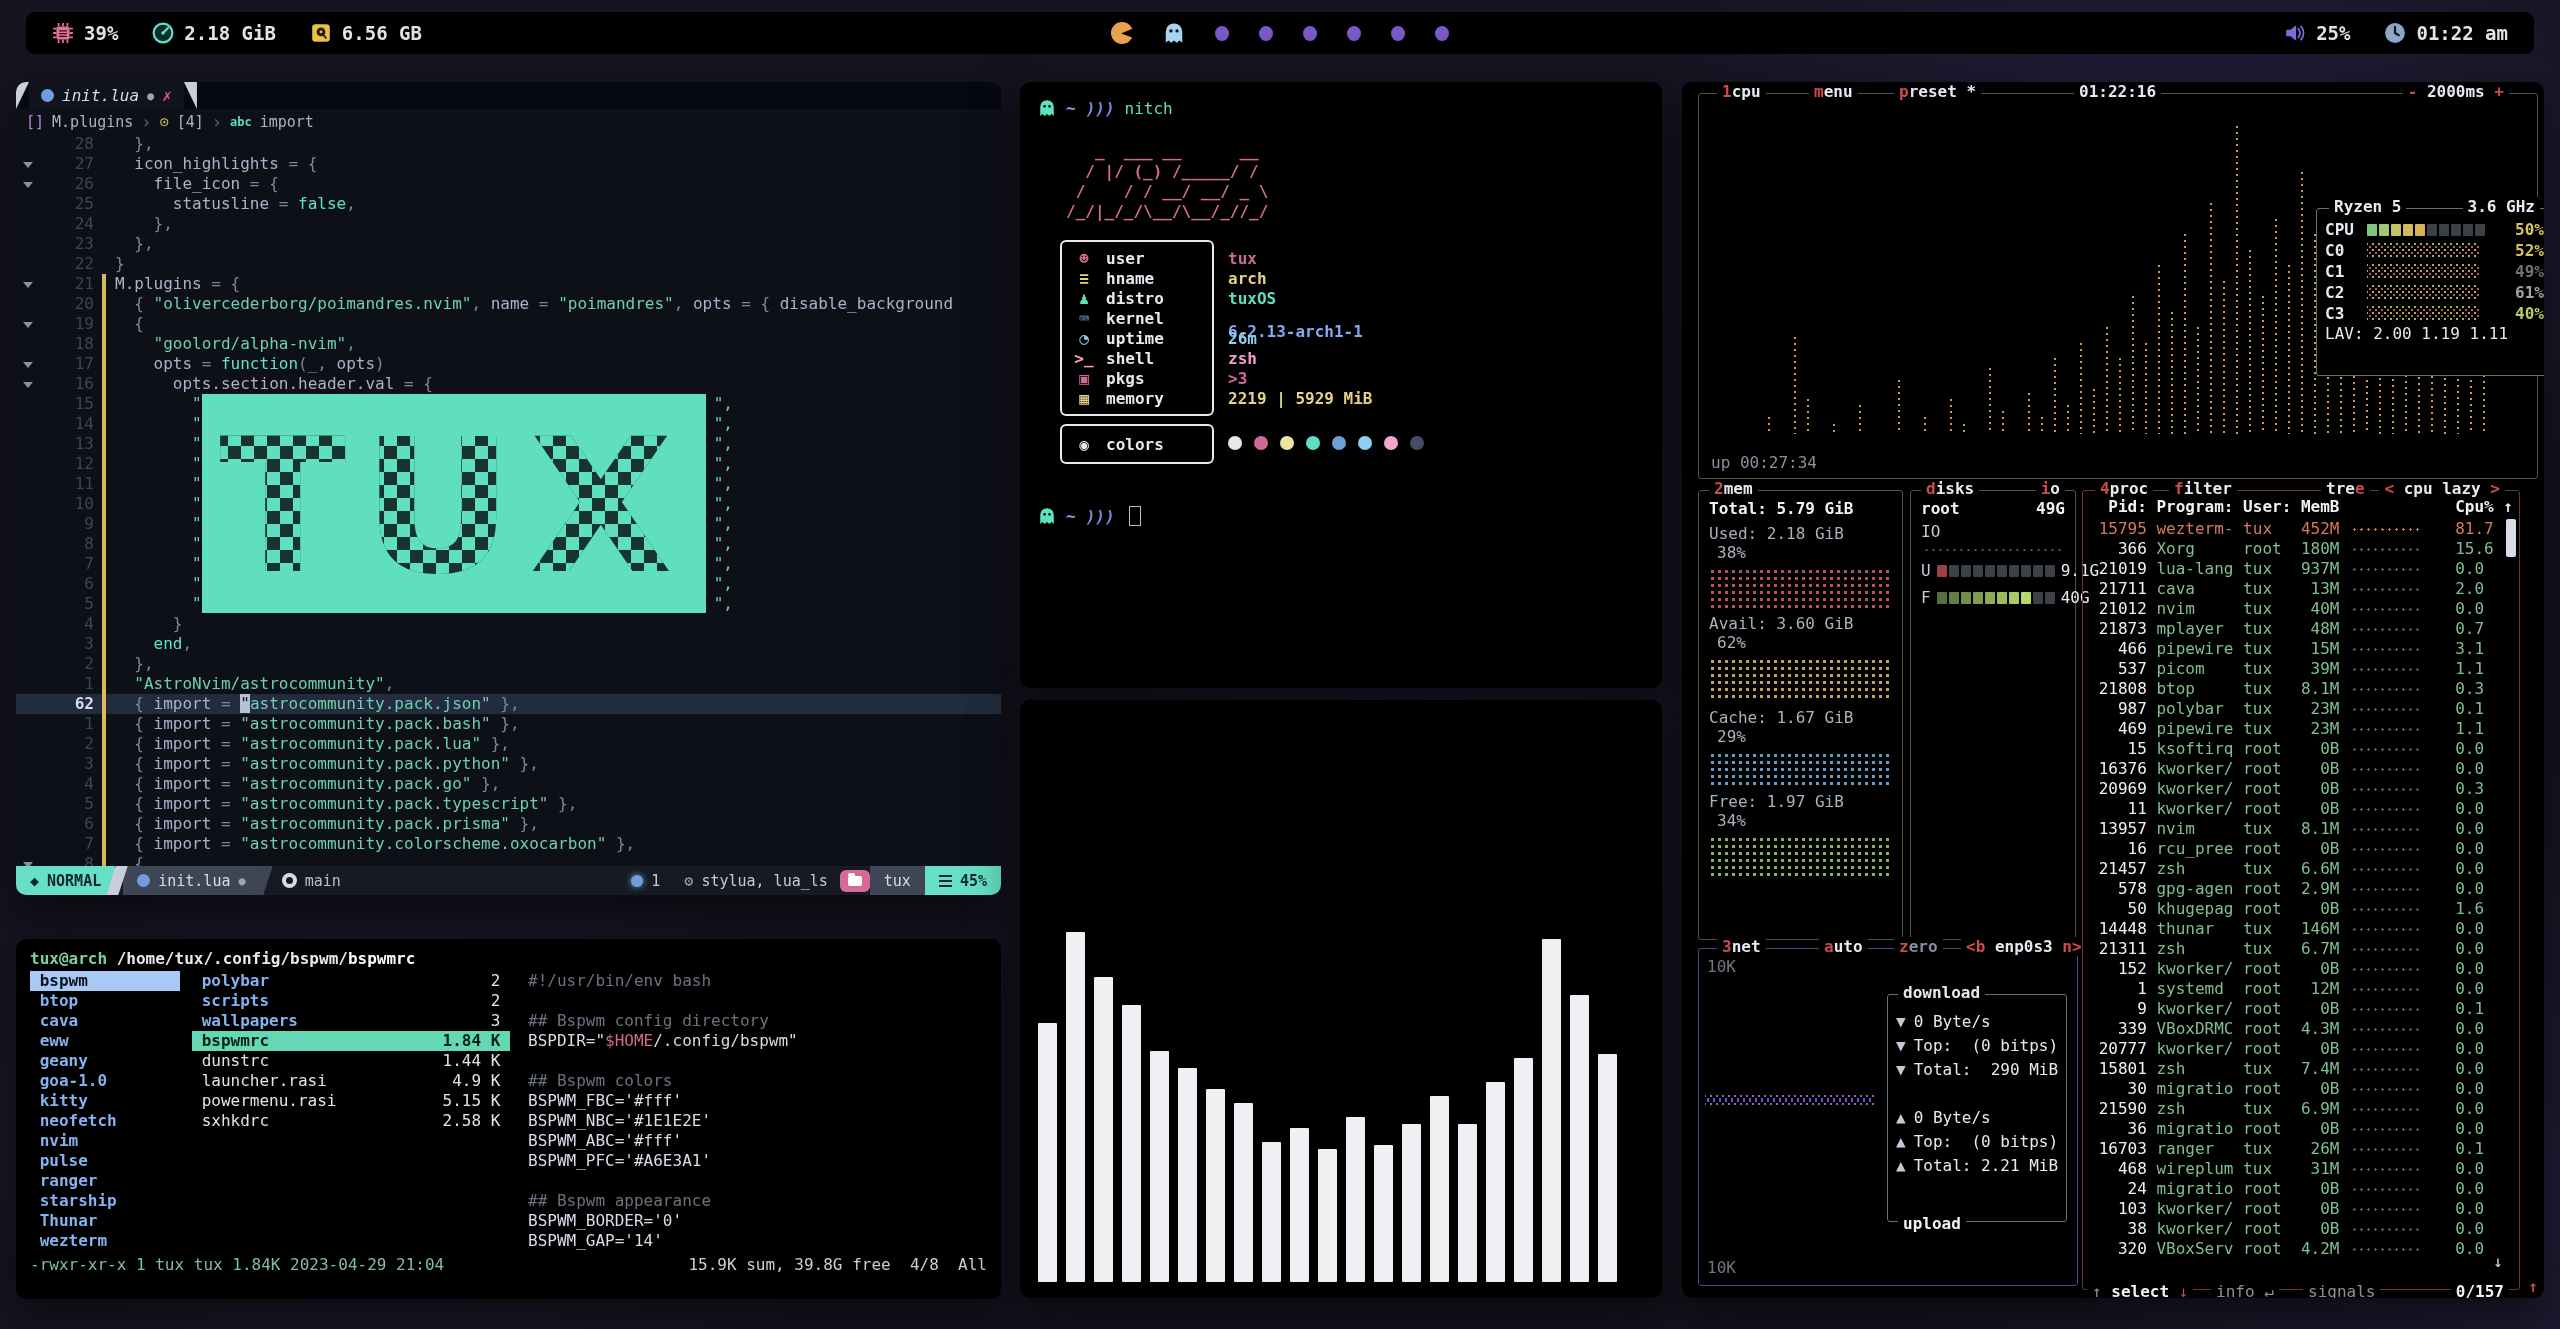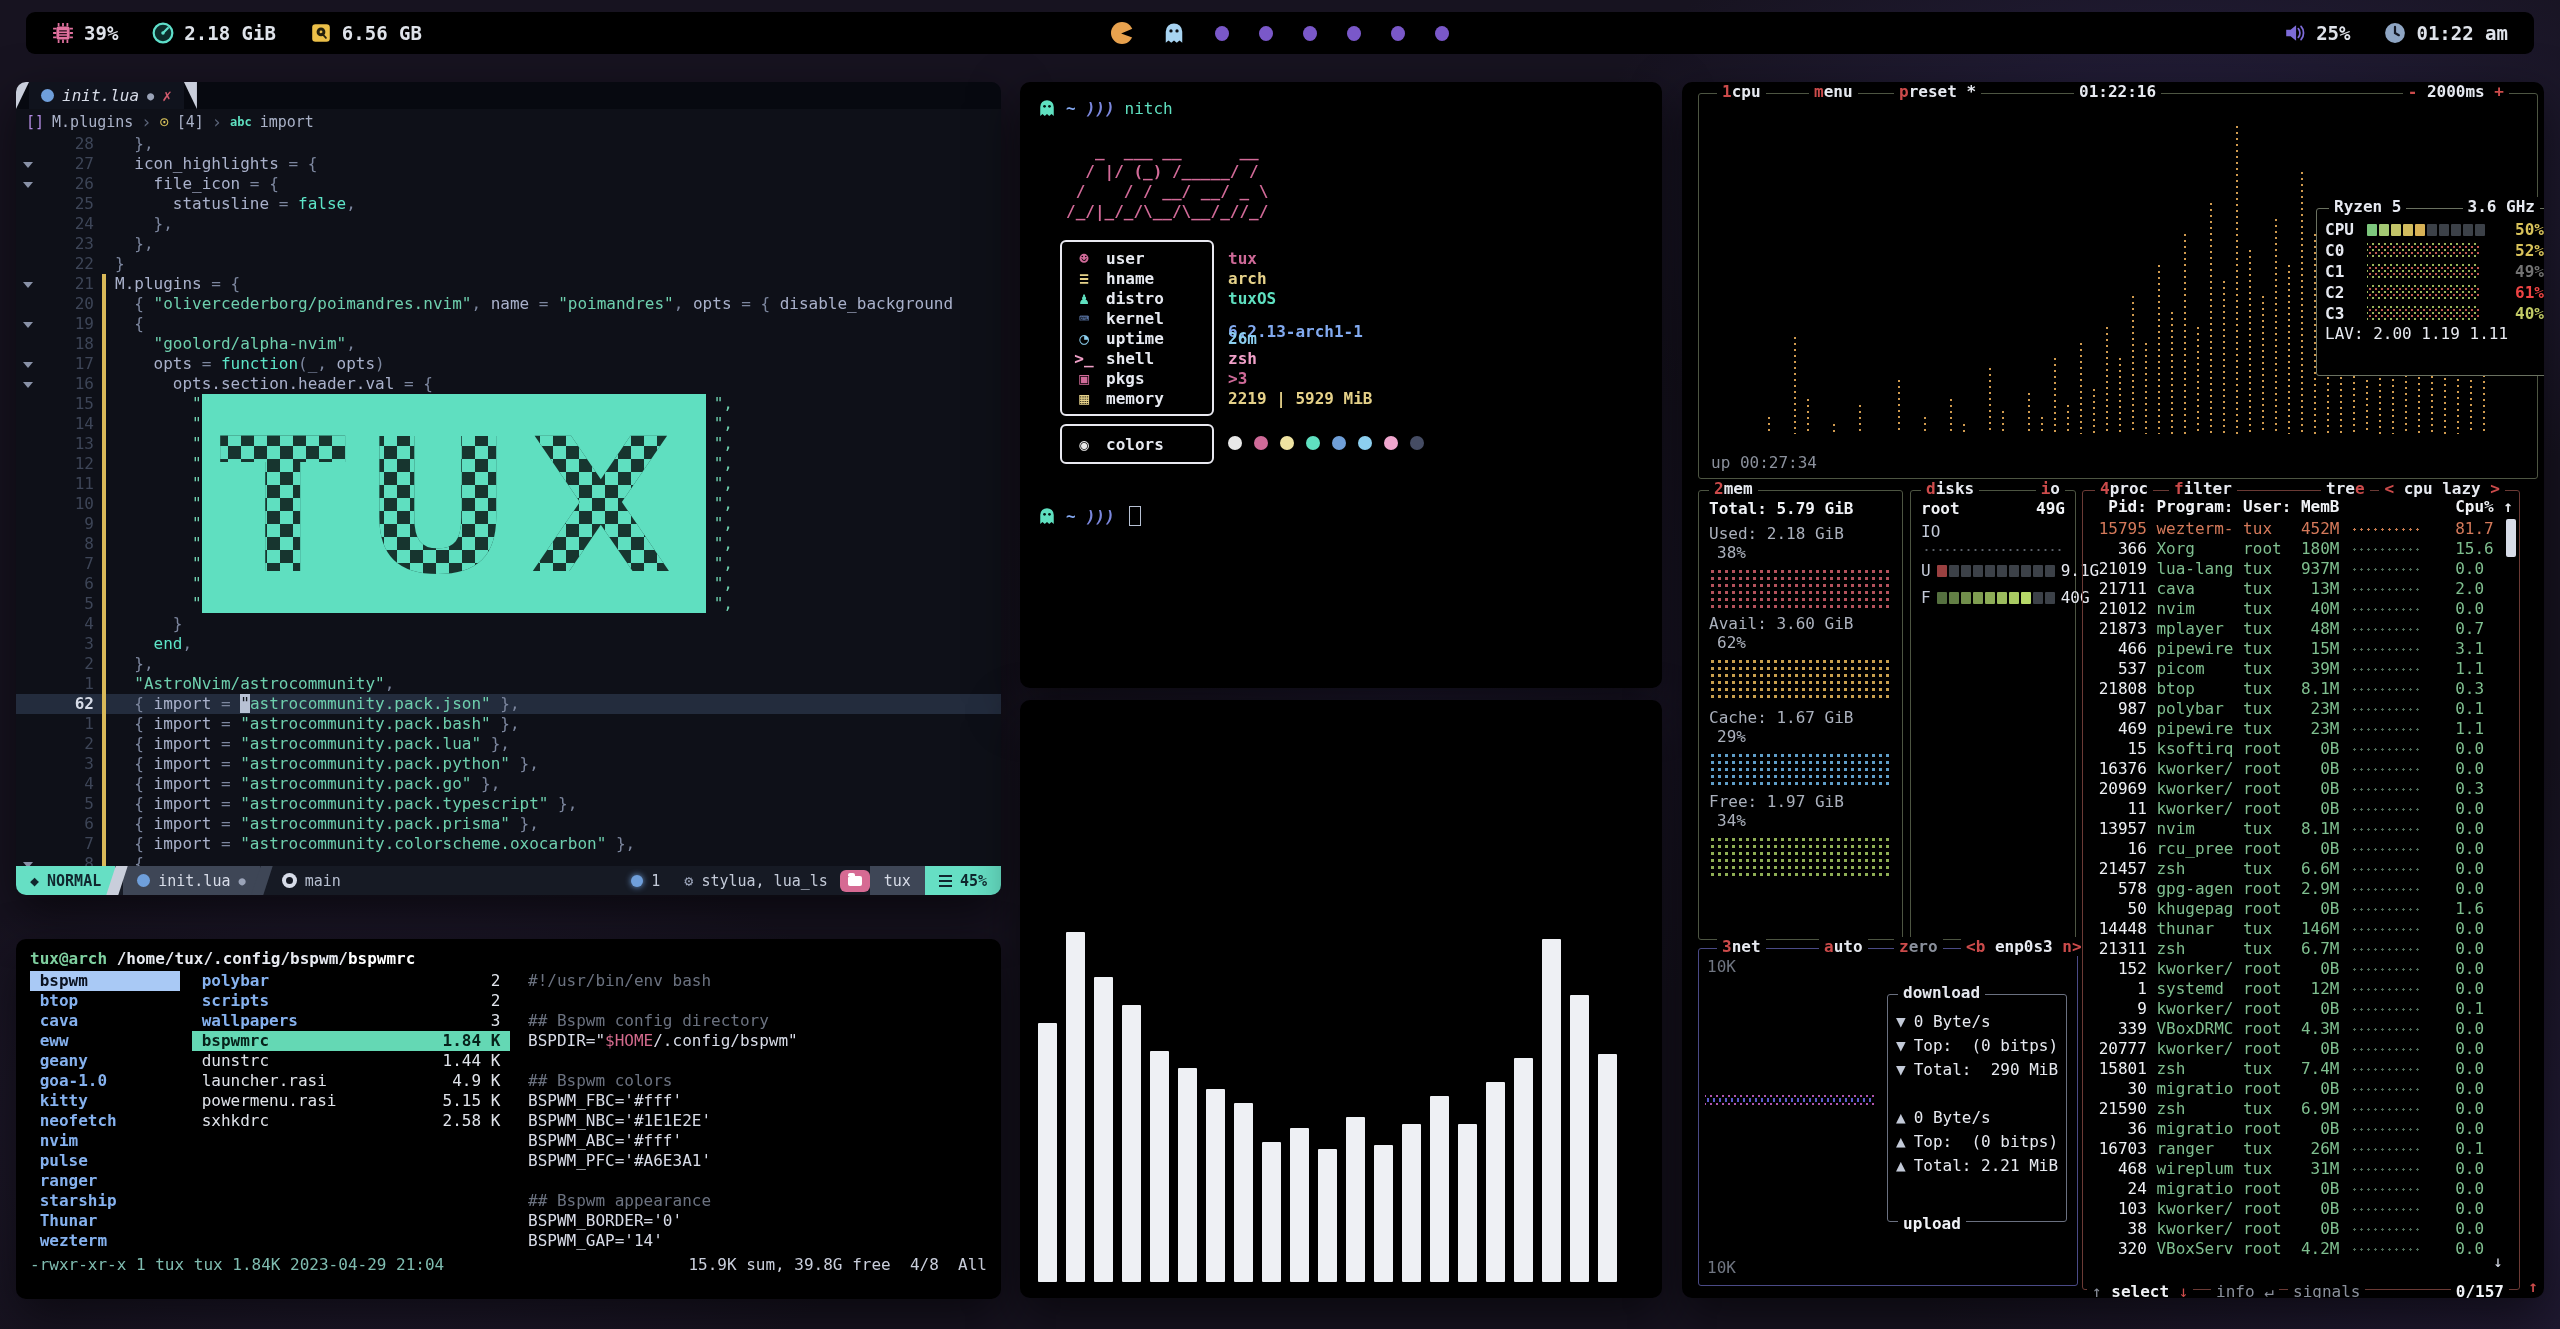--- a/index.html
+++ b/index.html
@@ -568,21 +568,21 @@
       </div>
     <span id="cpu-up">up 00:27:34</span>
 
     <div class="bbox" id="ryzen-box">
       <span class="btitle" style="left:12px">Ryzen 5</span>
       <span class="btitle" style="right:12px">3.6 GHz</span>
       <div id="core-rows" style="margin-top:10px">
           <div class="rz-row"><span class="rz-l">CPU</span><span class="meter"><i style="background: rgb(125, 199, 125);"></i><i style="background: rgb(163, 200, 115);"></i><i style="background: rgb(194, 196, 104);"></i><i style="background: rgb(208, 187, 94);"></i><i style="background: rgb(216, 178, 86);"></i><i style="background: rgb(60, 65, 72);"></i><i style="background: rgb(60, 65, 72);"></i><i style="background: rgb(60, 65, 72);"></i><i style="background: rgb(60, 65, 72);"></i><i style="background: rgb(60, 65, 72);"></i></span><span class="rz-pct" style="color: rgb(216, 194, 90);">50%</span></div>
           <div class="rz-row"><span class="rz-l">C0</span><span class="coregraph"></span><span class="rz-pct" style="color: rgb(216, 194, 90);">52%</span></div>
           <div class="rz-row"><span class="rz-l">C1</span><span class="coregraph"></span><span class="rz-pct" style="color: #737373;">49%</span></div>
-          <div class="rz-row"><span class="rz-l">C2</span><span class="coregraph"></span><span class="rz-pct" style="color: #ef4444;">61%</span></div>
+          <div class="rz-row"><span class="rz-l">C2</span><span class="coregraph"></span><span class="rz-pct" style="color: #a3a3a3;">61%</span></div>
           <div class="rz-row"><span class="rz-l">C3</span><span class="coregraph"></span><span class="rz-pct" style="color: rgb(194, 203, 102);">40%</span></div>
         </div>
       <div class="rz-lav">LAV: 2.00 1.19 1.11</div>
     </div>
   </div>
 
   <div class="bbox" id="mem-box">
     <span class="btitle" style="left:10px"><span class="hot">2</span><span>mem</span></span>
     <div class="mem-total"><span>Total:</span><span> </span><span>5.79 GiB</span></div>
     <div id="mem-secs">
@@ -710,17 +710,17 @@
         <div class="pr-row"><span class="pp white">468</span><span class="pg2">wireplum</span><span class="pu">tux</span><span class="pm">31M</span><span class="pd"><span class="dotline"></span></span><span class="pc">0.0</span></div>
         <div class="pr-row"><span class="pp white">24</span><span class="pg2">migratio</span><span class="pu">root</span><span class="pm">0B</span><span class="pd"><span class="dotline"></span></span><span class="pc">0.0</span></div>
         <div class="pr-row"><span class="pp white">103</span><span class="pg2">kworker/</span><span class="pu">root</span><span class="pm">0B</span><span class="pd"><span class="dotline"></span></span><span class="pc">0.0</span></div>
         <div class="pr-row"><span class="pp white">38</span><span class="pg2">kworker/</span><span class="pu">root</span><span class="pm">0B</span><span class="pd"><span class="dotline"></span></span><span class="pc">0.0</span></div>
         <div class="pr-row"><span class="pp white">320</span><span class="pg2">VBoxServ</span><span class="pu">root</span><span class="pm">4.2M</span><span class="pd"><span class="dotline"></span></span><span class="pc">0.0</span></div>
       </div>
     <div id="proc-scroll"></div>
     <span id="proc-downarrow">↓</span>
     <span class="bfoot" style="left:4px"><span class="dim">↑</span><span class="white bold"> </span><span class="white bold">select</span><span> </span><span class="hot">↓</span></span>
     <span class="bfoot dim" style="left:128px"><span>info</span><span> </span><span>↵</span></span>
-    <span class="bfoot dim" style="left:205px"><span>signals</span></span>
+    <span class="bfoot dim" style="left:220px"><span>signals</span></span>
     <span class="bfoot white bold" style="right:10px">0/157</span>
   </div>
   <span id="btop-uparrow">↑</span>
 </div>
 
 </body></html>

